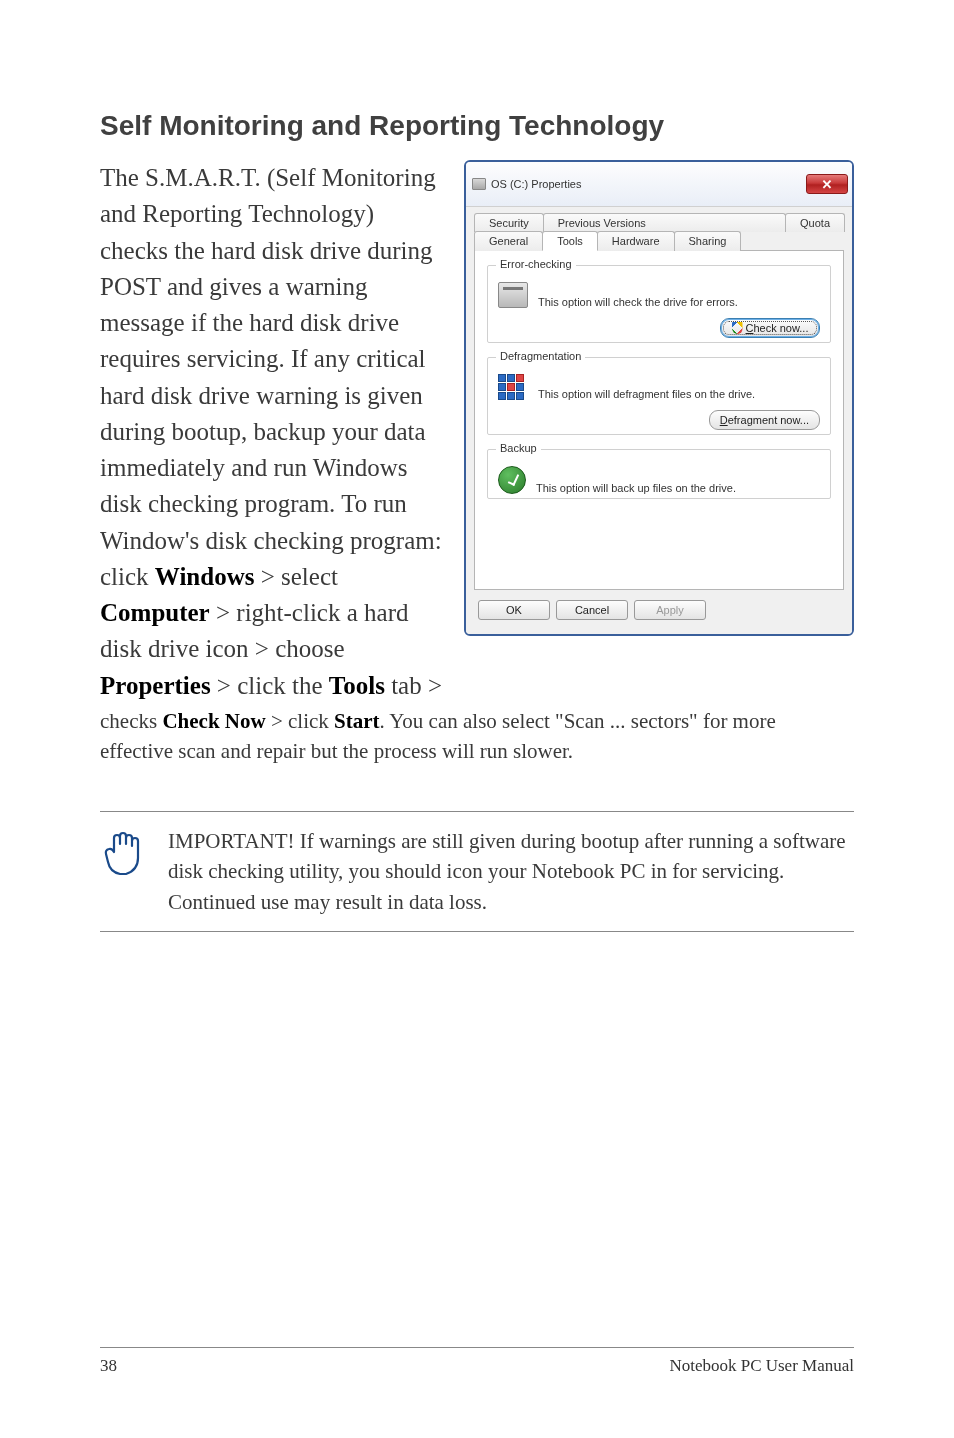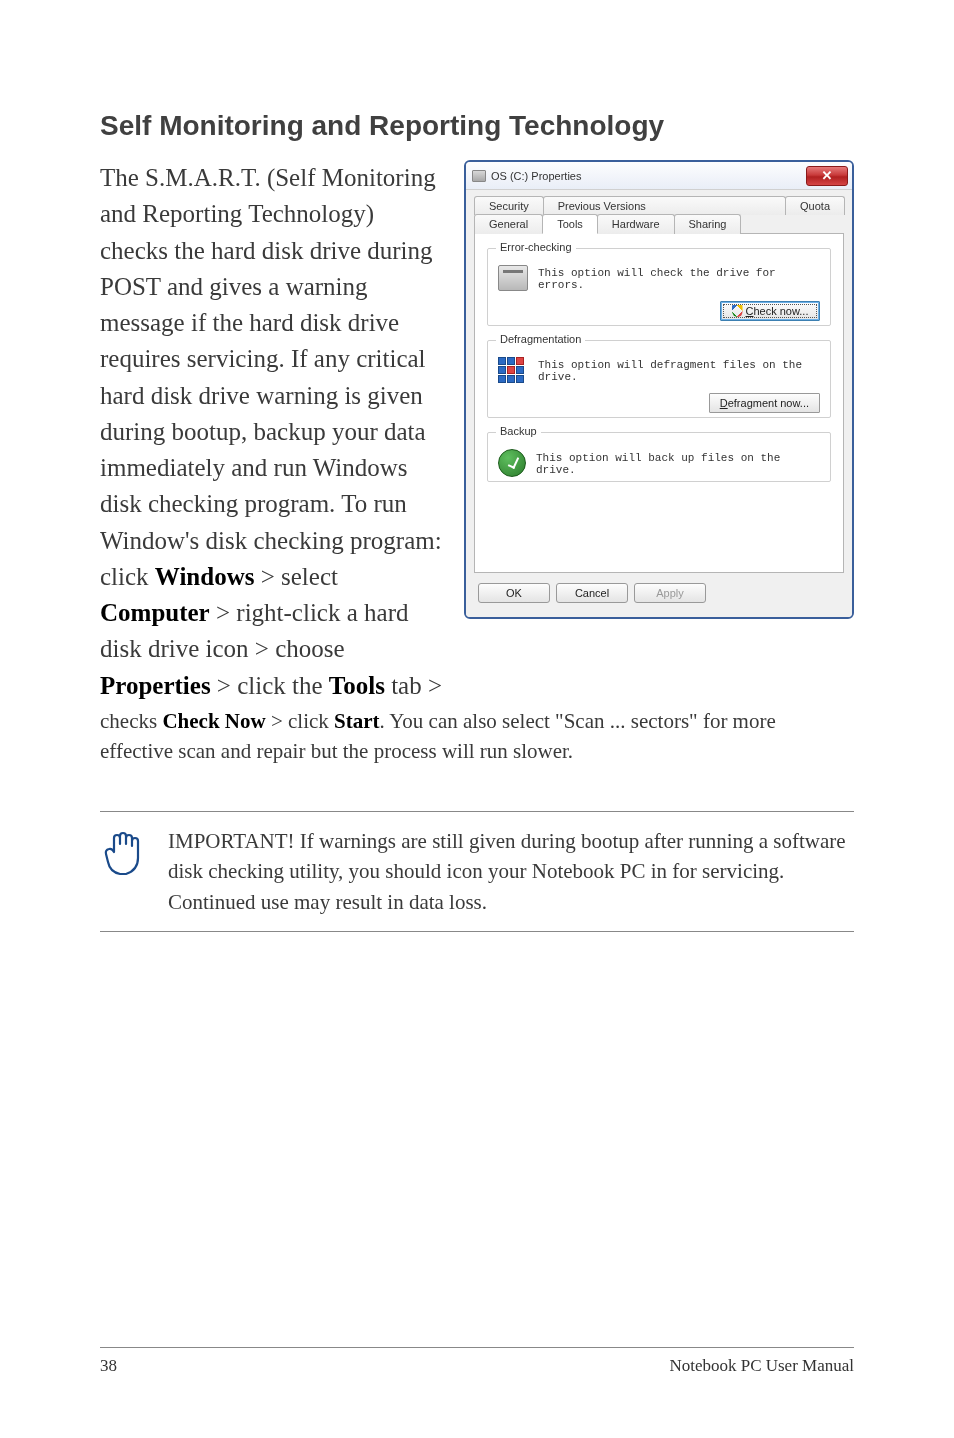--- a/index.html
+++ b/index.html
@@ -52,21 +52,21 @@
       width: 390px;
       border: 2px solid #3a5f9b;
       border-radius: 6px;
       background: #f0f0f0;
       font-family: 'Segoe UI', Tahoma, sans-serif;
       font-size: 11px;
       overflow: hidden;
       flex-shrink: 0;
     }
     .dialog-titlebar {
-      height: 28px;
+      height: 45px;
       background: linear-gradient(#fdfdfe, #e9eef7);
       display: flex;
       align-items: center;
       justify-content: space-between;
       padding: 0 0 0 6px;
       border-bottom: 1px solid #d0d0d0;
     }
     .dialog-titlebar .title-left {
       display: flex;
       align-items: center;
@@ -135,24 +135,23 @@
       position: absolute;
       top: -8px;
       left: 8px;
       background: #fff;
       padding: 0 4px;
       font-size: 11px;
       color: #333;
     }
     .option-row {
       display: flex;
-      align-items: center;
+      align-items: flex-end;
       gap: 10px;
       padding-top: 6px;
-      font-family: Liberation Mono, monospace;
     }
     .option-icon {
       width: 30px;
       height: 26px;
       flex-shrink: 0;
     }
     .icon-disk {
       background: linear-gradient(#e8e8e8, #b8b8b8);
       border: 1px solid #888;
       border-radius: 2px;
@@ -211,21 +210,21 @@
     .button-row {
       display: flex;
       justify-content: flex-end;
       margin-top: 10px;
     }
     .win-button {
       min-width: 100px;
       padding: 3px 10px;
       background: linear-gradient(#fdfdfd, #e4e4e4);
       border: 1px solid #999;
-      border-radius: 1px;
+      border-radius: 9px;
       font-size: 11px;
       color: #222;
       text-align: center;
     }
     .win-button.highlight {
       border: 1px solid #3c7fb1;
       box-shadow: 0 0 0 1px #6cb0e8 inset;
       outline: 1px dotted #555;
       outline-offset: -4px;
     }

